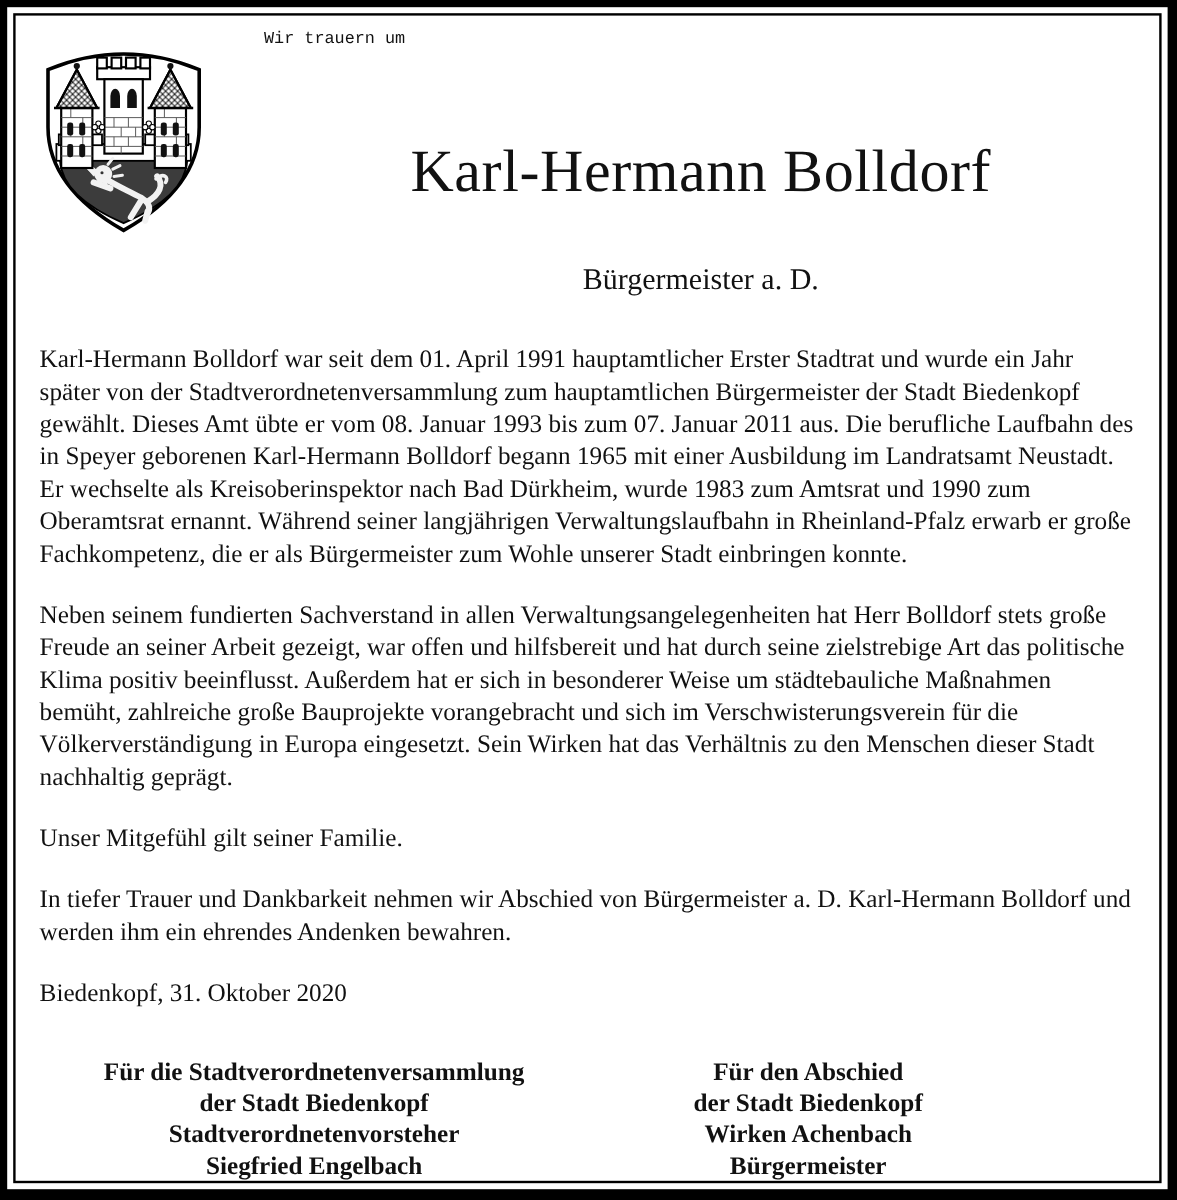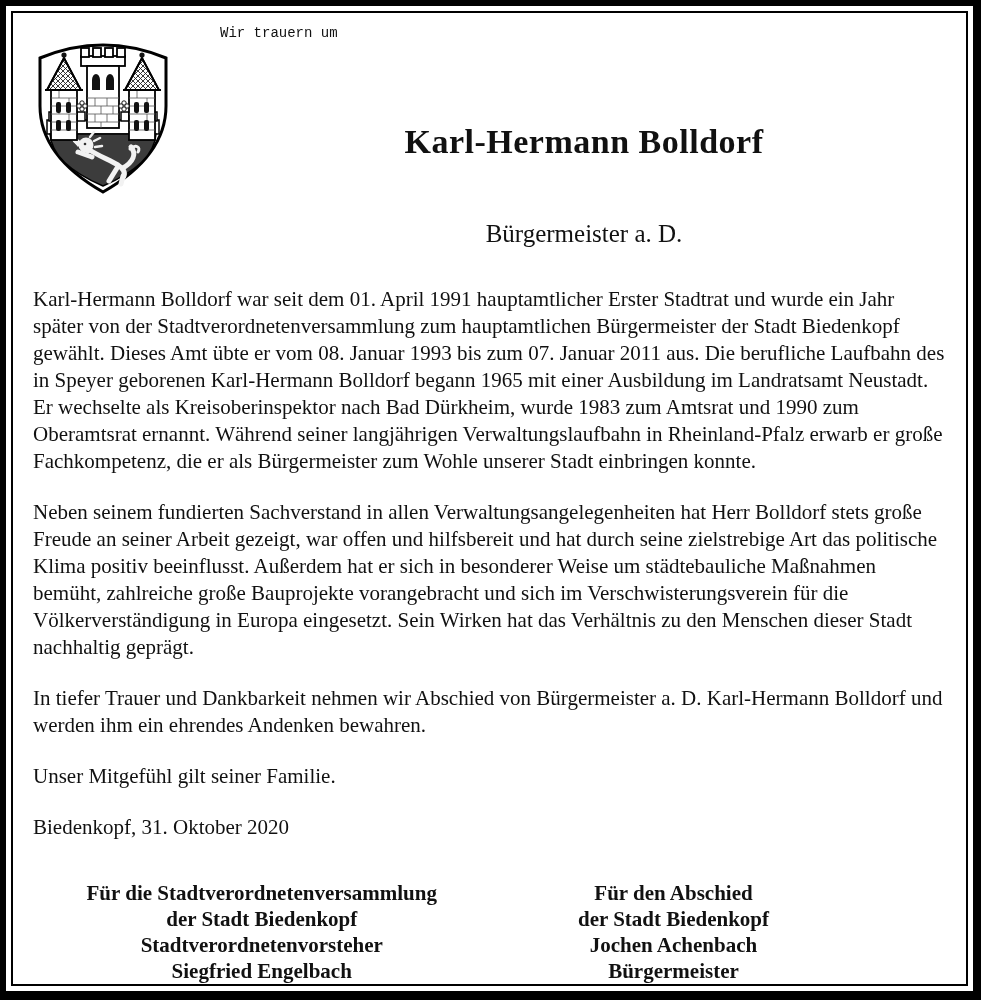--- a/index.html
+++ b/index.html
@@ -9,21 +9,21 @@
     font-family:"Liberation Serif","DejaVu Serif",serif;
   }
   .paper{position:absolute;left:6px;top:6px;right:8px;bottom:9px;background:#fff;}
   .frame{position:absolute;left:11px;top:11px;right:13px;bottom:14px;border:2px solid #000;}
   .content{position:absolute;left:33px;top:14px;right:33px;bottom:20px;}
 
   .crest{position:absolute;left:0;top:2px;width:140px;height:183px;}
 
   .head-text{margin-left:187px;}
   .intro{font-size:14px;line-height:26px;margin-top:6px;font-family:Liberation Mono, monospace;}
-  .name{font-size:34px;line-height:56px;font-weight:bold;text-align:center;margin:68px 0 0 0;letter-spacing:.5px;}
+  .name{font-size:50px;line-height:56px;font-weight:normal;text-align:center;margin:68px 0 0 0;letter-spacing:.5px;}
   .subtitle{font-size:25px;line-height:32px;text-align:center;margin-top:48px;}
 
   .bodytext{margin-top:36px;font-size:21px;line-height:27px;}
   .bodytext p{margin:0 0 24px 0;}
   .bodytext p:last-child{margin-bottom:0;}
 
   .signatures{display:flex;margin-top:39px;font-weight:bold;font-size:21px;line-height:26px;}
   .sig-col{text-align:center;}
   .sig-col.left{flex:0 0 50%;}
   .sig-col.right{flex:0 0 40%;}
@@ -140,33 +140,33 @@
     <div class="head-text">
       <div class="intro">Wir trauern um</div>
       <h1 class="name">Karl-Hermann Bolldorf</h1>
       <div class="subtitle">Bürgermeister a. D.</div>
     </div>
   </header>
 
   <main class="bodytext">
     <p>Karl-Hermann Bolldorf war seit dem 01. April 1991 hauptamtlicher Erster Stadtrat und wurde ein Jahr später von der Stadtverordnetenversammlung zum hauptamtlichen Bürgermeister der Stadt Biedenkopf gewählt. Dieses Amt übte er vom 08. Januar 1993 bis zum 07. Januar 2011 aus. Die berufliche Laufbahn des in Speyer geborenen Karl-Hermann Bolldorf begann 1965 mit einer Ausbildung im Landratsamt Neustadt. Er wechselte als Kreisoberinspektor nach Bad Dürkheim, wurde 1983 zum Amtsrat und 1990 zum Oberamtsrat ernannt. Während seiner langjährigen Verwaltungslaufbahn in Rheinland-Pfalz erwarb er große Fachkompetenz, die er als Bürgermeister zum Wohle unserer Stadt einbringen konnte.</p>
     <p>Neben seinem fundierten Sachverstand in allen Verwaltungsangelegenheiten hat Herr Bolldorf stets große Freude an seiner Arbeit gezeigt, war offen und hilfsbereit und hat durch seine zielstrebige Art das politische Klima positiv beeinflusst. Außerdem hat er sich in besonderer Weise um städtebauliche Maßnahmen bemüht, zahlreiche große Bauprojekte vorangebracht und sich im Verschwisterungsverein für die Völkerverständigung in Europa eingesetzt. Sein Wirken hat das Verhältnis zu den Menschen dieser Stadt nachhaltig geprägt.</p>
+    <p>Unser Mitgefühl gilt seiner Familie.</p>
     <p>In tiefer Trauer und Dankbarkeit nehmen wir Abschied von Bürgermeister a. D. Karl-Hermann Bolldorf und werden ihm ein ehrendes Andenken bewahren.</p>
-    <p>Unser Mitgefühl gilt seiner Familie.</p>
     <p class="dateline">Biedenkopf, 31. Oktober 2020</p>
   </main>
 
   <footer class="signatures">
     <div class="sig-col left">
       <div>Für die Stadtverordnetenversammlung</div>
       <div>der Stadt Biedenkopf</div>
       <div>Stadtverordnetenvorsteher</div>
       <div>Siegfried Engelbach</div>
     </div>
     <div class="sig-col right">
       <div>Für den Abschied</div>
       <div>der Stadt Biedenkopf</div>
-      <div>Jochen Achenbach</div>
+      <div>Wirken Achenbach</div>
       <div>Bürgermeister</div>
     </div>
   </footer>
 
 </div>
 
 </body></html>

